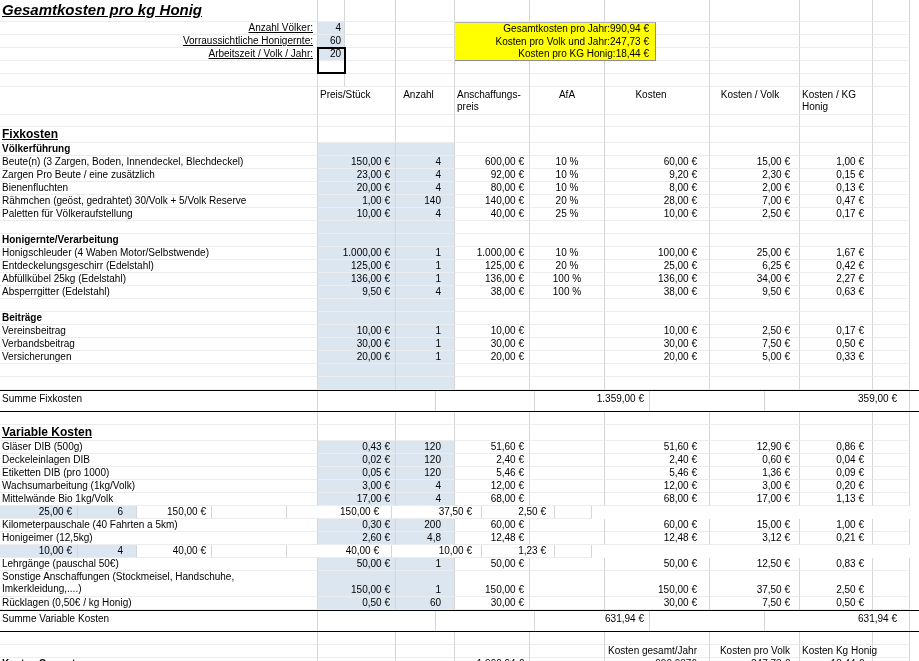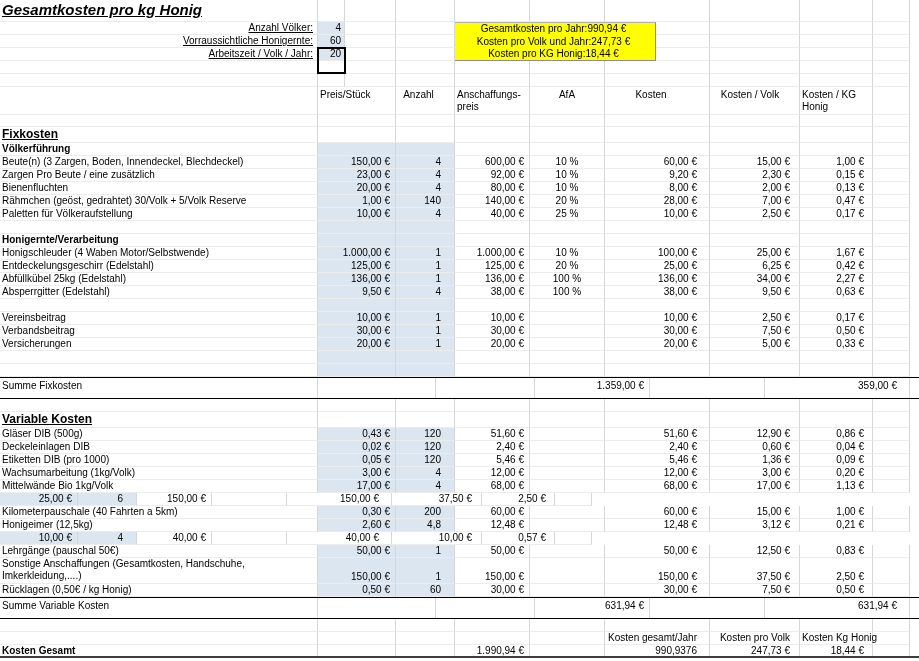--- a/index.html
+++ b/index.html
@@ -22,21 +22,21 @@
   .w-x{width:37px;}
   .w-f{flex:1 1 auto;border-right:none;border-bottom:none;}
   .w-27{width:27px;}
   .w-51{width:51px;}
   .w-54{width:54px;}
   .shade{background:var(--shade,#dce6f1);}
   .r-title{height:22px;}
   .title-text{font-style:italic;font-weight:bold;font-size:15px;line-height:20px;text-decoration:underline;}
   .input-lab{text-align:right;padding-right:4px;text-decoration:underline;}
   .c-val{width:27px;text-align:right;padding-right:3px;}
-  .c-yellow{width:201px;background:var(--hl,#ffff00);display:flex;justify-content:center;
+  .c-yellow{width:201px;background:var(--hl,#ffff00);display:flex;justify-content:flex-end;
             align-items:center;padding:0 6px 0 3px;border-right:1px solid #8c8c8c;border-bottom:none;}
   .y-top{border-top:1px solid #b3b3b3;}
   .y-bot{border-bottom:1px solid #8c8c8c;}
   .r-head{height:28px;}
   .hd{white-space:pre-line;line-height:12px;padding-top:2px;}
   .t-section{height:16px;line-height:15px;}
   .t-section .w-label{font-weight:bold;font-size:12px;text-decoration:underline;}
   .t-sub .w-label{font-weight:bold;}
   .t-sum{height:22px;line-height:15px;border-top:1px solid #000;border-bottom:1px solid #000;gap:40px;}
   .t-sum .cell{border-bottom:none;}
@@ -332,20 +332,32 @@
         <div class="cell w-preis num shade"></div>
         <div class="cell w-anzahl num shade"></div>
         <div class="cell w-ansch num"></div>
         <div class="cell w-afa ctr"></div>
         <div class="cell w-kosten num"></div>
         <div class="cell w-volk num"></div>
         <div class="cell w-kg num"></div>
         <div class="cell w-x"></div>
         <div class="cell w-f"></div>
       </div>
+      <div class="row t-sub">
+        <div class="cell w-label">Beiträge</div>
+        <div class="cell w-preis num shade"></div>
+        <div class="cell w-anzahl num shade"></div>
+        <div class="cell w-ansch num"></div>
+        <div class="cell w-afa ctr"></div>
+        <div class="cell w-kosten num"></div>
+        <div class="cell w-volk num"></div>
+        <div class="cell w-kg num"></div>
+        <div class="cell w-x"></div>
+        <div class="cell w-f"></div>
+      </div>
       <div class="row t-item">
         <div class="cell w-label">Vereinsbeitrag</div>
         <div class="cell w-preis num shade">10,00 €</div>
         <div class="cell w-anzahl num shade">1</div>
         <div class="cell w-ansch num">10,00 €</div>
         <div class="cell w-afa ctr"></div>
         <div class="cell w-kosten num">10,00 €</div>
         <div class="cell w-volk num">2,50 €</div>
         <div class="cell w-kg num">0,17 €</div>
         <div class="cell w-x"></div>
@@ -530,38 +542,38 @@
         <div class="cell w-x"></div>
         <div class="cell w-f"></div>
       </div>
       <div class="row t-item">
         <div class="cell w-preis num shade">10,00 €</div>
         <div class="cell w-anzahl num shade">4</div>
         <div class="cell w-ansch num">40,00 €</div>
         <div class="cell w-afa ctr"></div>
         <div class="cell w-kosten num">40,00 €</div>
         <div class="cell w-volk num">10,00 €</div>
-        <div class="cell w-kg num">0,57 €</div>
+        <div class="cell w-kg num">1,23 €</div>
         <div class="cell w-x"></div>
         <div class="cell w-f"></div>
       </div>
       <div class="row t-item">
         <div class="cell w-label">Lehrgänge (pauschal 50€)</div>
         <div class="cell w-preis num shade">50,00 €</div>
         <div class="cell w-anzahl num shade">1</div>
         <div class="cell w-ansch num">50,00 €</div>
         <div class="cell w-afa ctr"></div>
         <div class="cell w-kosten num">50,00 €</div>
         <div class="cell w-volk num">12,50 €</div>
         <div class="cell w-kg num">0,83 €</div>
         <div class="cell w-x"></div>
         <div class="cell w-f"></div>
       </div>
       <div class="row t-item tall" style="height: 26px;">
-        <div class="cell w-label">Sonstige Anschaffungen (<span class="sp">Gesamtkosten</span>, Handschuhe,
+        <div class="cell w-label">Sonstige Anschaffungen (<span class="sp">Stockmeisel</span>, Handschuhe,
 <span class="sp">Imkerkleidung</span>,....)</div>
         <div class="cell w-preis num shade">150,00 €</div>
         <div class="cell w-anzahl num shade">1</div>
         <div class="cell w-ansch num">150,00 €</div>
         <div class="cell w-afa ctr"></div>
         <div class="cell w-kosten num">150,00 €</div>
         <div class="cell w-volk num">37,50 €</div>
         <div class="cell w-kg num">2,50 €</div>
         <div class="cell w-x"></div>
         <div class="cell w-f"></div>

